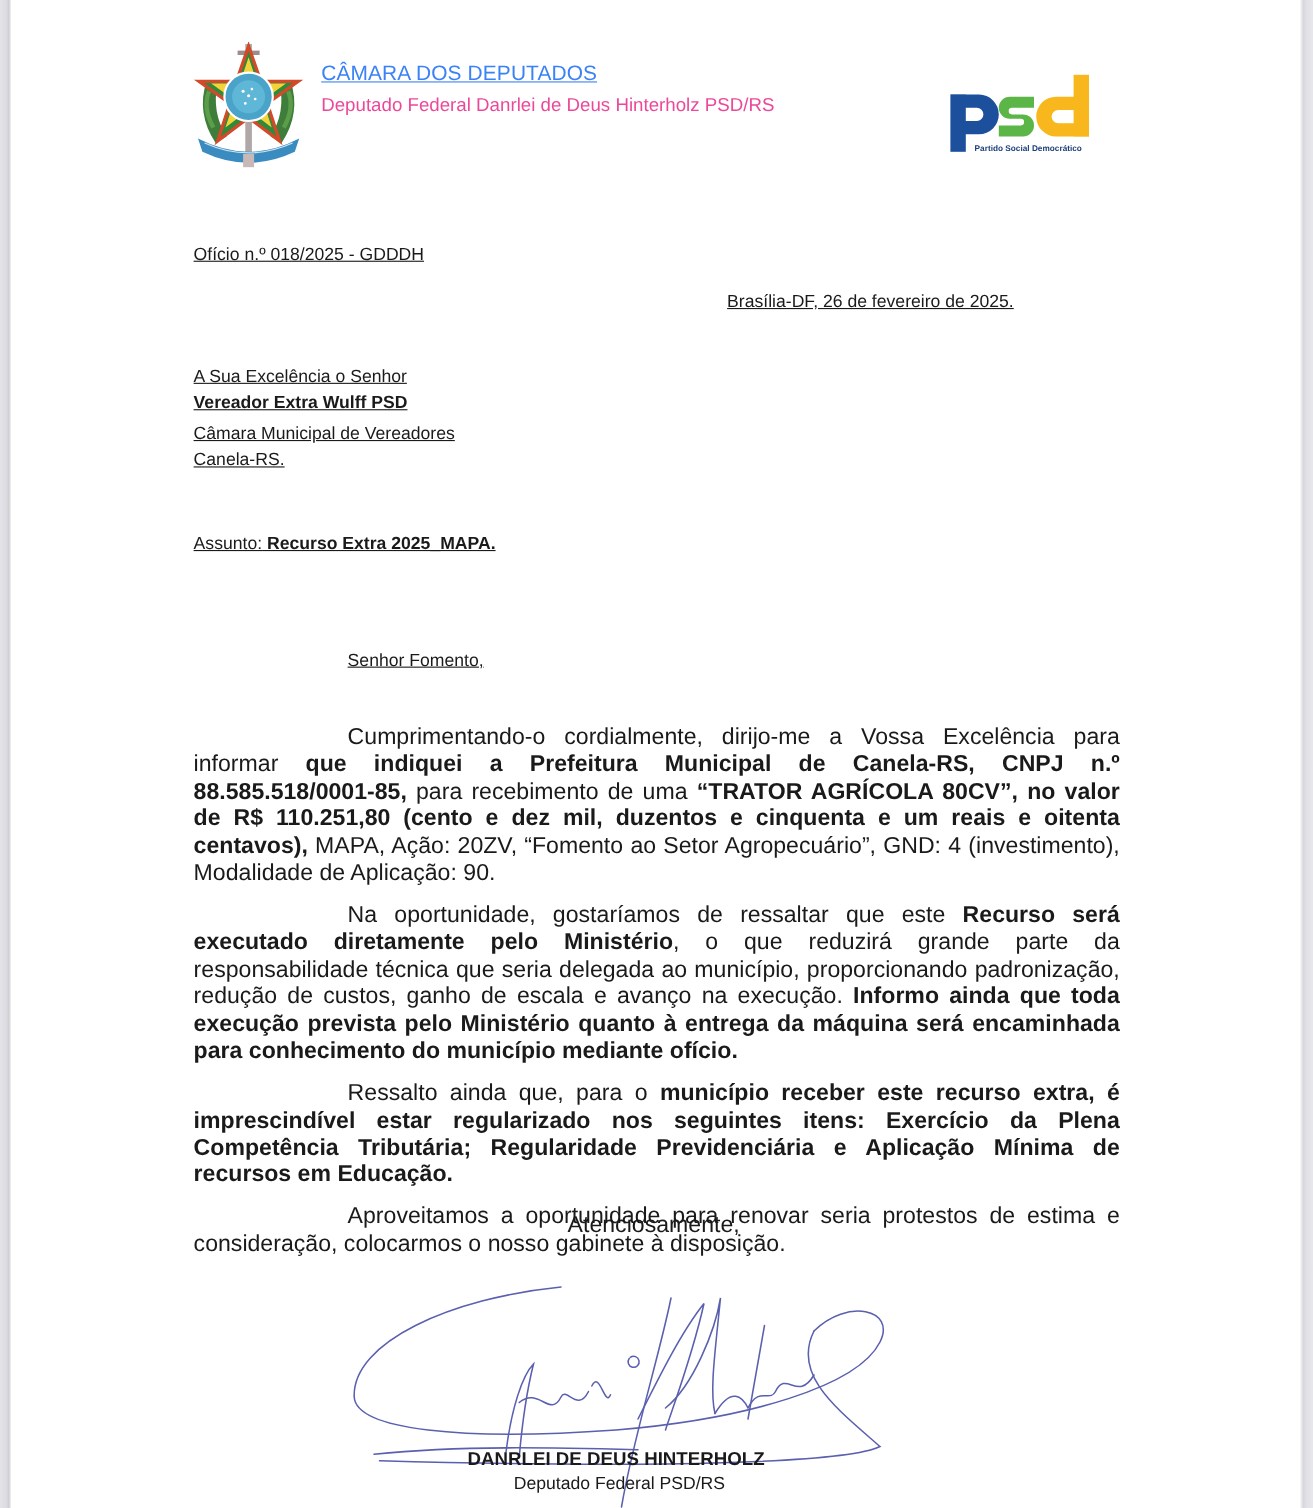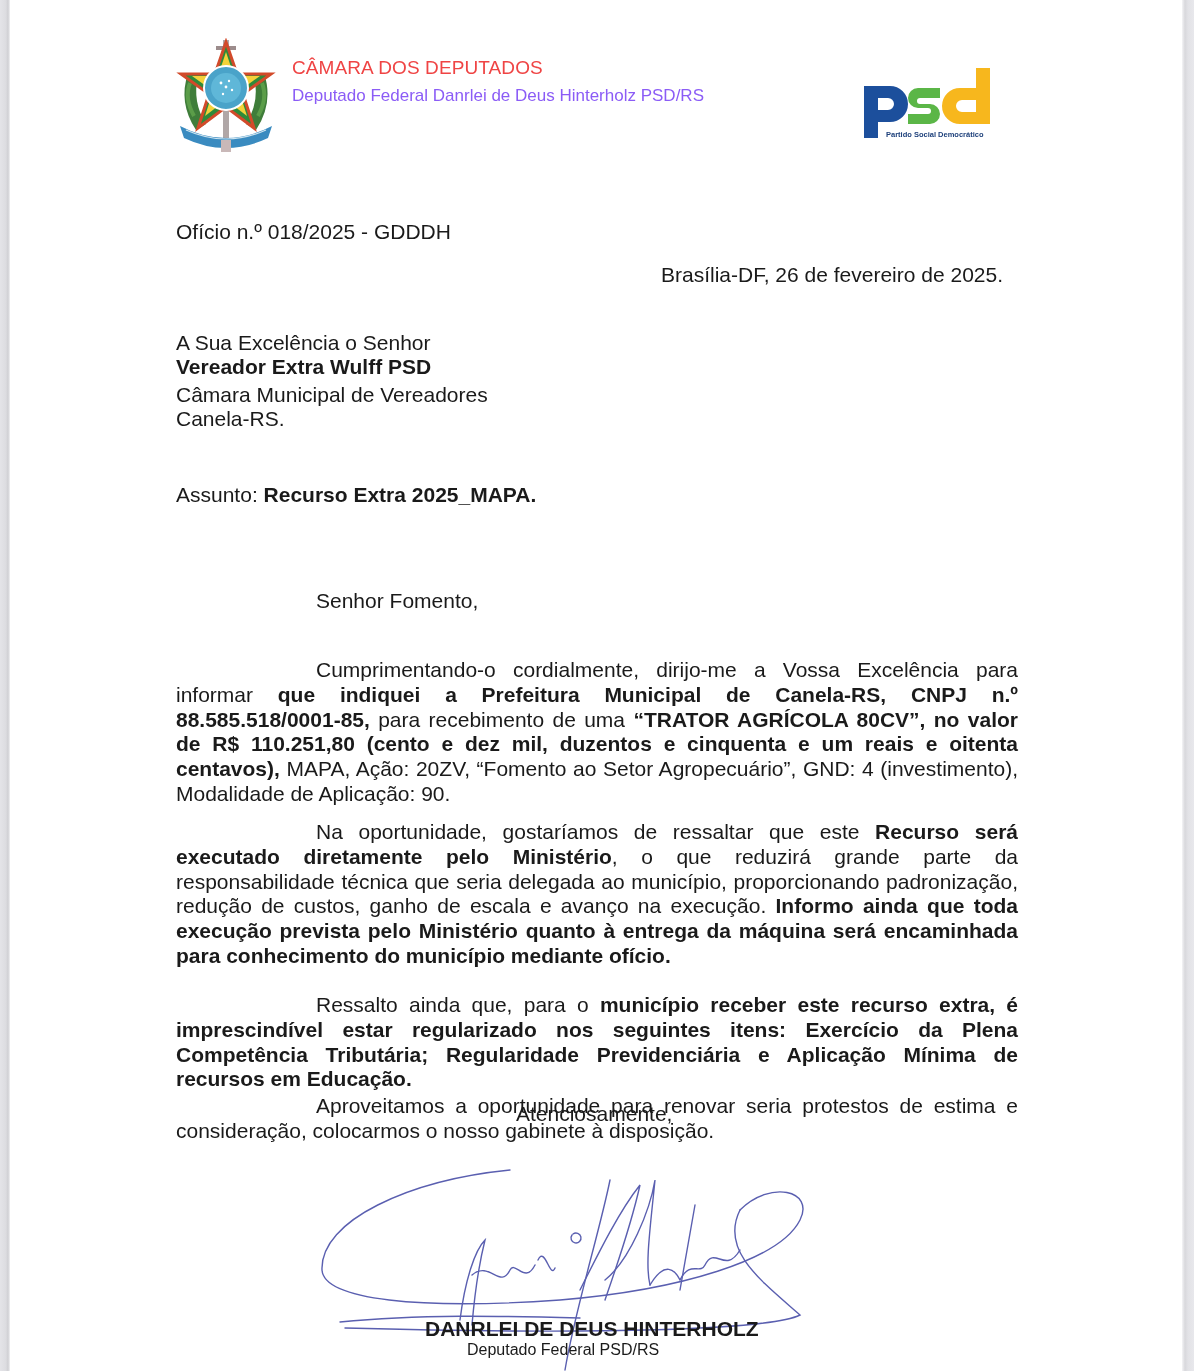--- a/index.html
+++ b/index.html
@@ -13,33 +13,33 @@
     position: absolute; left: 0; top: 0; width: 10px; height: 1371px;
     background: linear-gradient(to right, #e4e4e8 0, #dcdce0 6px, #cfcfd3 8px, #f2f2f4 10px);
   }
   .edge-right {
     position: absolute; right: 0; top: 0; width: 12px; height: 1371px;
     background: linear-gradient(to right, #f4f4f6 0, #d8d8dc 3px, #e2e2e6 6px, #e8e8ec 12px);
   }
   .page { position: absolute; left: 10px; top: 0; width: 1172px; height: 1371px; background: #fff; }
 
   .coat { position: absolute; left: 176px; top: 38px; width: 100px; height: 116px; }
-  .hdr-title { position: absolute; left: 292px; top: 57px; font-size: 19px; color: #ef4444; letter-spacing: 0.1px; }
-  .hdr-sub { position: absolute; left: 292px; top: 86px; font-size: 17px; color: #8b5cf6; }
+  .hdr-title { position: absolute; left: 292px; top: 57px; font-size: 19px; color: #3b82f6; letter-spacing: 0.1px; text-decoration: underline; }
+  .hdr-sub { position: absolute; left: 292px; top: 86px; font-size: 17px; color: #ec4899; }
 
   .psd { position: absolute; left: 862px; top: 64px; width: 132px; height: 80px; }
 
-  .txt { position: absolute; font-size: 21px; line-height: 25px; white-space: nowrap; }
+  .txt { position: absolute; font-size: 16px; line-height: 25px; white-space: nowrap; text-decoration: underline; }
   .b { font-weight: bold; }
 
   .para { position: absolute; left: 176px; width: 842px; font-size: 21px; line-height: 24.8px; text-align: justify; }
   .para .ind { display: inline-block; width: 140px; }
 
   .sigwrap { position: absolute; left: 300px; top: 1150px; width: 560px; height: 221px; }
-  .sig-name { position: absolute; left: 425px; top: 1317px; font-size: 21px; font-weight: bold; }
+  .sig-name { position: absolute; left: 425px; top: 1317px; font-size: 17px; font-weight: bold; }
   .sig-role { position: absolute; left: 467px; top: 1341px; font-size: 16px; }
   .atenc { position: absolute; left: 516px; top: 1102px; font-size: 21px; }
 </style>
 </head>
 <body>
 
 <div class="edge-left"></div>
 <div class="edge-right"></div>
 
 <div class="page"></div>
@@ -101,21 +101,21 @@
 
 <div class="txt" style="left:176px; top:482px;">
   <span>Assunto:</span>
   <span class="b">Recurso Extra 2025_MAPA.</span>
 </div>
 
 <div class="txt" style="left:316px; top:588px;">Senhor Fomento,</div>
 
 <div class="para" style="top:658px;"><span class="ind"></span><span>Cumprimentando-o cordialmente, dirijo-me a Vossa Excelência para informar </span><span class="b">que indiquei a Prefeitura Municipal de Canela-RS, CNPJ n.º 88.585.518/0001-85,</span><span> para recebimento de uma </span><span class="b">“TRATOR AGRÍCOLA 80CV”, no valor de R$ 110.251,80 (cento e dez mil, duzentos e cinquenta e um reais e oitenta centavos),</span><span> MAPA, Ação: 20ZV, “Fomento ao Setor Agropecuário”, GND: 4 (investimento), Modalidade de Aplicação: 90.</span></div>
 <div class="para" style="top:820px;"><span class="ind"></span><span>Na oportunidade, gostaríamos de ressaltar que este </span><span class="b">Recurso será executado diretamente pelo Ministério</span><span>, o que reduzirá grande parte da responsabilidade técnica que seria delegada ao município, proporcionando padronização, redução de custos, ganho de escala e avanço na execução. </span><span class="b">Informo ainda que toda execução prevista pelo Ministério quanto à entrega da máquina será encaminhada para conhecimento do município mediante ofício.</span></div>
-<div class="para" style="top:982px;margin-top:11px;"><span class="ind"></span><span>Ressalto ainda que, para o </span><span class="b">município receber este recurso extra, é imprescindível estar regularizado nos seguintes itens: Exercício da Plena Competência Tributária; Regularidade Previdenciária e Aplicação Mínima de recursos em Educação.</span></div>
+<div class="para" style="top:982px;"><span class="ind"></span><span>Ressalto ainda que, para o </span><span class="b">município receber este recurso extra, é imprescindível estar regularizado nos seguintes itens: Exercício da Plena Competência Tributária; Regularidade Previdenciária e Aplicação Mínima de recursos em Educação.</span></div>
 <div class="para" style="top:1094px;"><span class="ind"></span><span>Aproveitamos a oportunidade para renovar seria protestos de estima e consideração, colocarmos o nosso gabinete à disposição.</span></div>
 
 <svg class="sigwrap" viewBox="0 0 560 221">
   <g fill="none" stroke="#5a5fb0" stroke-width="1.4" stroke-linecap="round">
     <path d="M210 20 C110 30 20 70 22 120 C24 150 120 160 260 150 C380 140 480 110 500 70 C515 40 470 30 440 60"></path>
     <path d="M440 60 C420 100 460 130 500 165 C470 180 300 185 45 178"></path>
     <path d="M160 170 C165 130 175 100 185 90 C180 110 175 140 172 175"></path>
     <path d="M172 125 C190 110 200 140 210 120 C215 110 225 135 235 115"></path>
     <path d="M238 110 C245 95 250 130 255 118"></path>
     <path d="M272 85 A5 5 0 1 0 273 84"></path>

